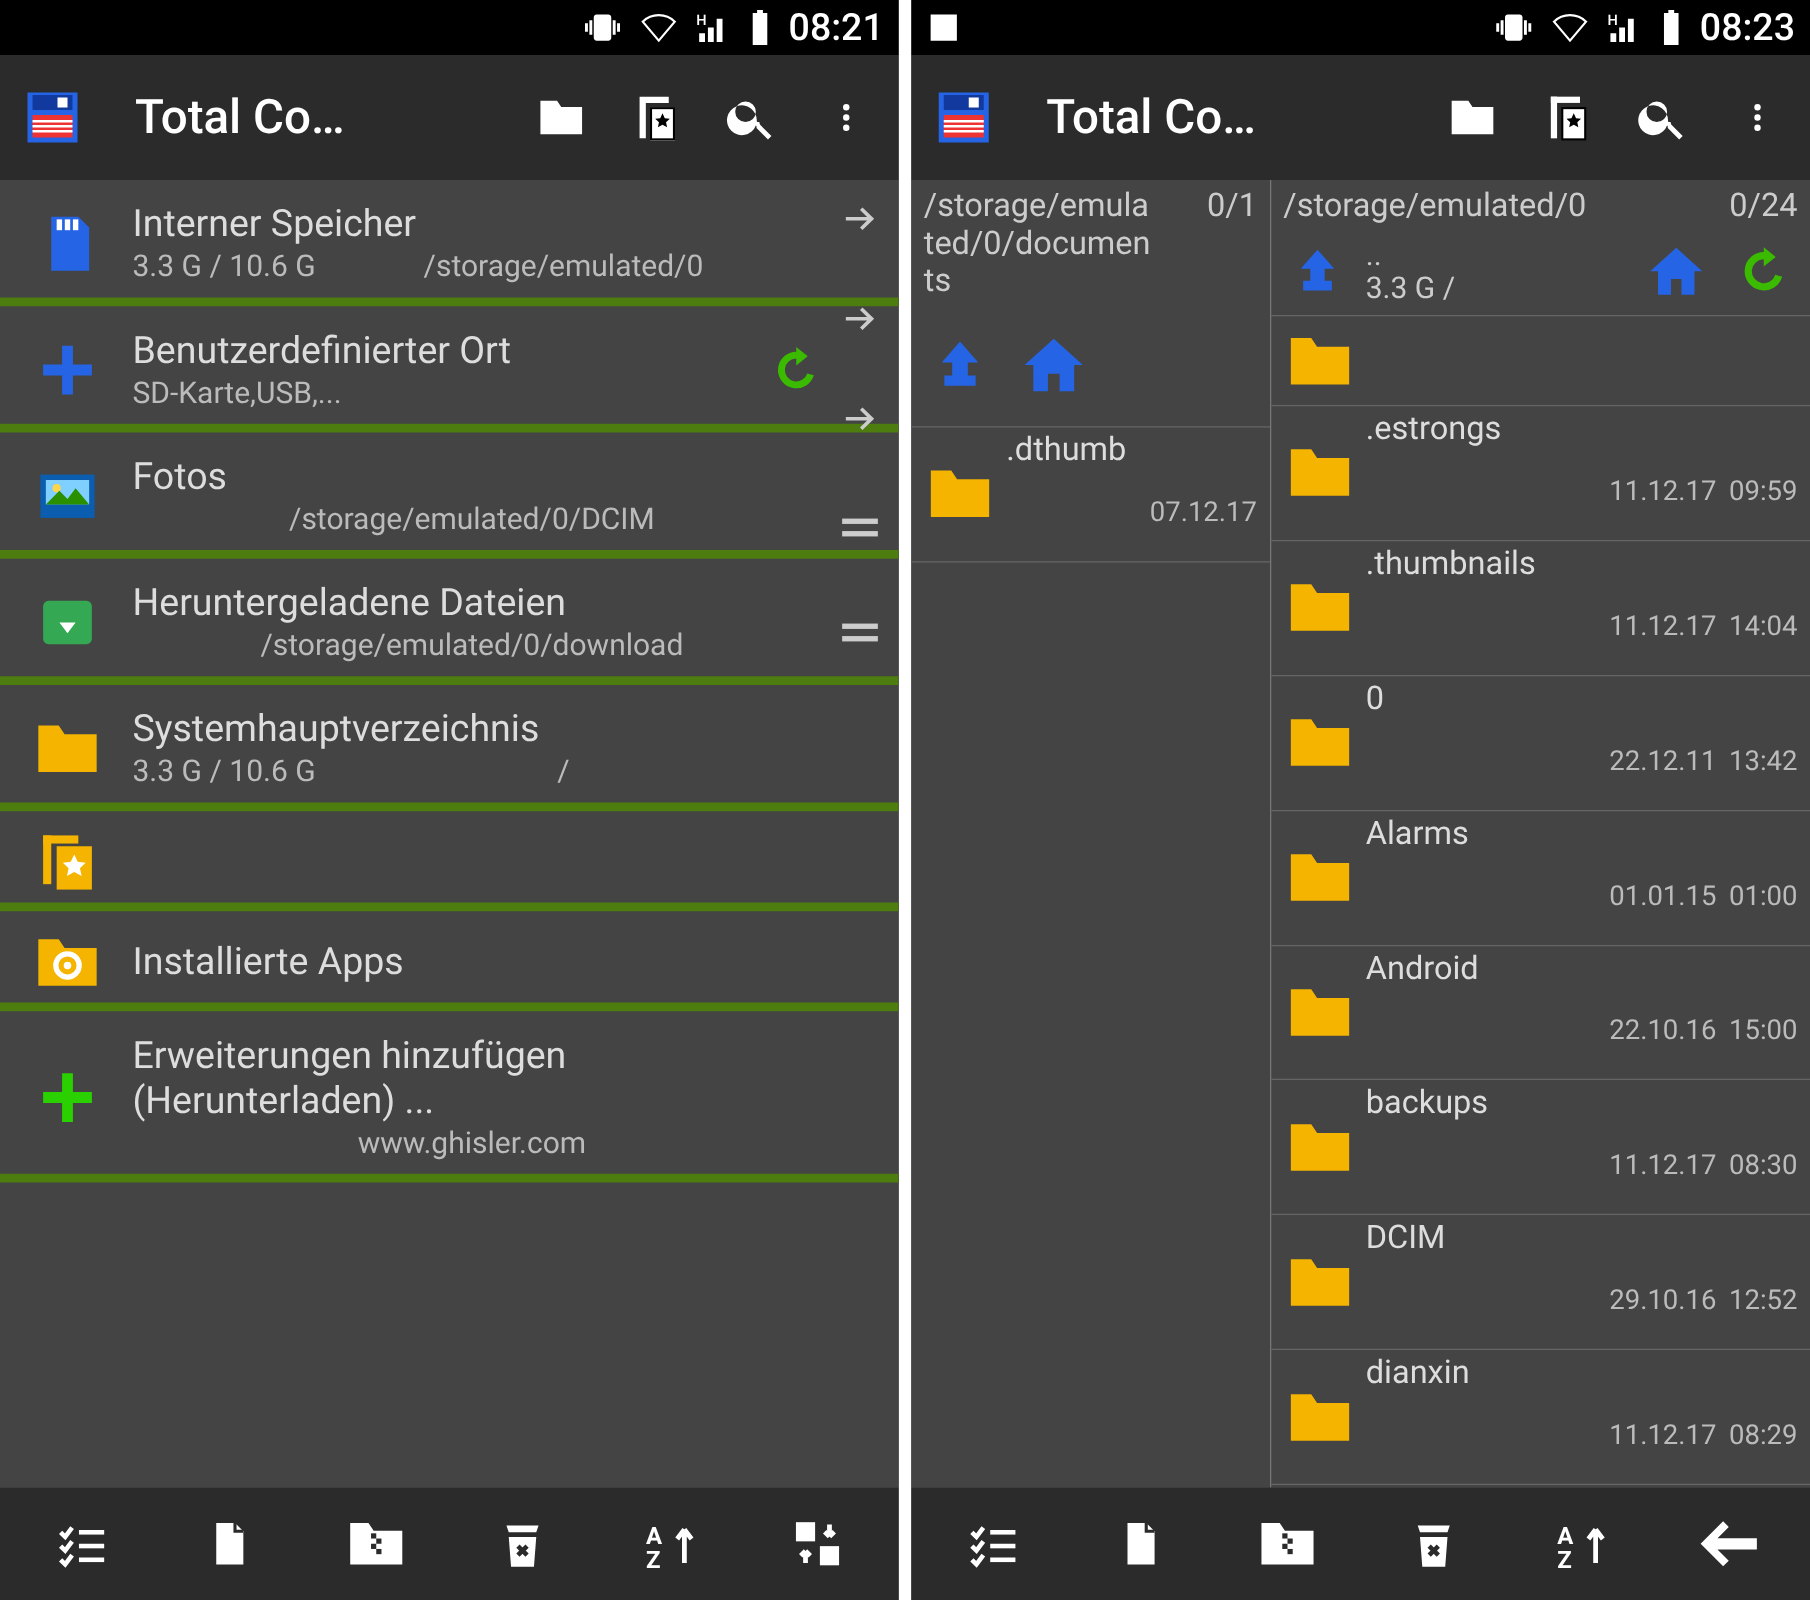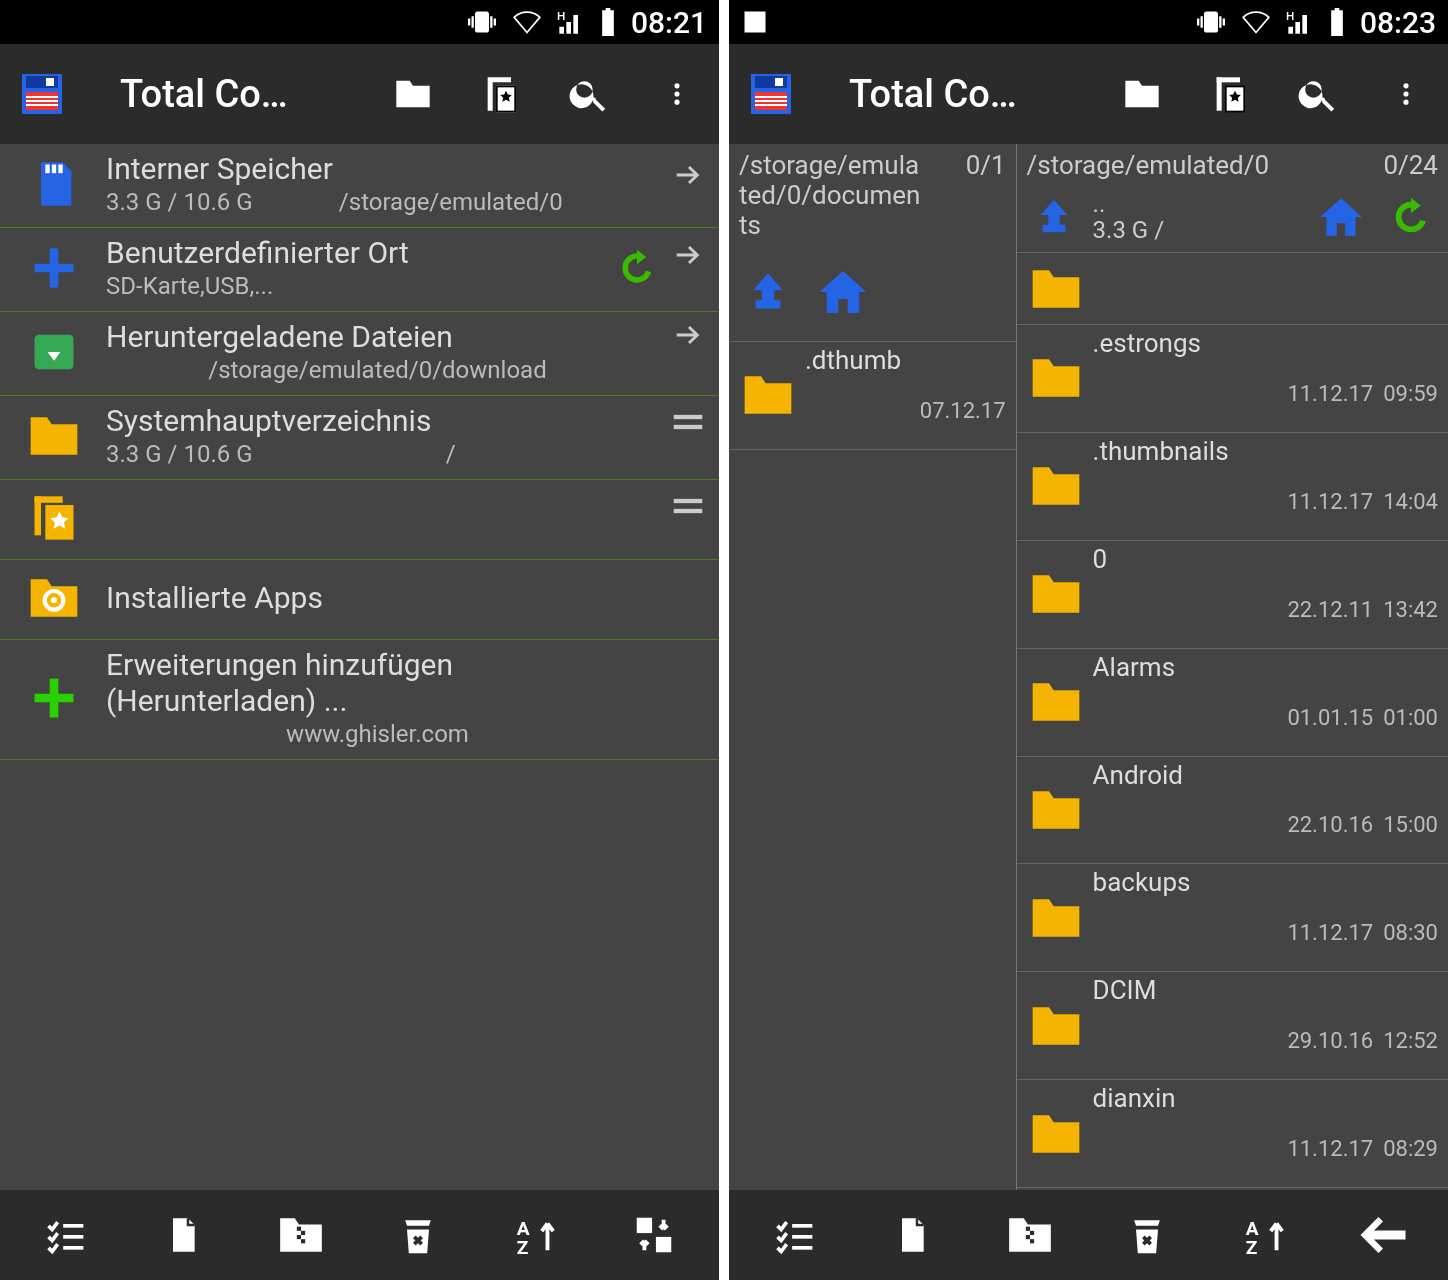--- a/index.html
+++ b/index.html
@@ -4,33 +4,33 @@
 <style>
 html,body{margin:0;padding:0;background:#fff;font-family:Roboto,Arial,sans-serif;color:#ddd}
 *{box-sizing:border-box}
 .wrap{display:flex;gap:10px;width:1448px;height:1280px;background:#fff}
 .phone{width:719px;height:1280px;background:#444;display:flex;flex-direction:column;overflow:hidden}
 
 .status{height:44px;background:#000;display:flex;align-items:center;justify-content:flex-end;color:#fff;padding:0 12px;gap:14px;font-size:30px;font-weight:500}
 .status .si{display:inline-flex;align-items:center;height:28px}
 .status svg{fill:#fff}
 
-.header{height:100px;background:#2b2b2b;display:flex;align-items:center;padding:0 14px;gap:32px}
+.header{height:100px;background:#2b2b2b;display:flex;align-items:center;padding:0 14px;gap:20px}
 .header .title{flex:1;color:#fff;font-size:38px;font-weight:500;white-space:nowrap;overflow:hidden;text-overflow:ellipsis;padding-left:18px}
 .header .hicon{width:56px;height:56px;display:flex;align-items:center;justify-content:center}
 .header svg{fill:#fff}
 
 .body{flex:1;background:#444;overflow:hidden;position:relative;display:flex;flex-direction:column}
 
 .bottom{height:90px;background:#2b2b2b;display:flex;align-items:center;justify-content:space-around;padding:0 6px}
 .bottom .b{width:80px;height:66px;display:flex;align-items:center;justify-content:center}
 .bottom svg{fill:#fff}
 
 .listpane{padding:0;flex:1;overflow:hidden}
-.row{border-bottom:1px solid #4d7c0f;display:flex;align-items:center;padding:1px 0 4px 8px;min-height:80px}
+.row{border-bottom:7px solid #4d7c0f;display:flex;align-items:center;padding:12px 0 4px 8px;min-height:80px}
 .row .licon{width:92px;display:flex;align-items:center;justify-content:center}
 .row .txt{flex:1;padding:6px 8px 6px 6px}
 .row .txt .t1{color:#ddd;font-size:30px;line-height:1.2}
 .row .txt .t2{color:#bbb;font-size:24px;line-height:1.25;text-align:center;padding-right:6px}
 .row .txt .t2 .l{float:left}
 .row .rgrp{display:flex;align-items:center;gap:6px;padding-right:6px}
 .side-arrows{position:absolute;right:12px;top:14px;display:flex;flex-direction:column;gap:28px}
 .side-arrows svg{fill:#ccc}
 
 .split{flex:1;display:flex;overflow:hidden}
@@ -179,20 +179,35 @@
             </div>
             <div class="rgrp" style="padding-right:60px">
               <svg class="ic-green" width="44" height="44" viewBox="0 0 24 24">
                 <path d="M12 4a8 8 0 1 0 7.7 10.3l-2.9-.8A5 5 0 1 1 12 7v3l5-4-5-4v2z"></path>
               </svg>
             </div>
           </div>
           <div class="row">
             <div class="licon">
               <svg width="52" height="52" viewBox="0 0 24 24">
+                <rect x="2" y="4" width="20" height="16" fill="#0b5db0"></rect>
+                <rect x="4" y="6" width="16" height="9" fill="#7fd0ff"></rect>
+                <circle cx="8" cy="9" r="1.5" fill="#ffd54a"></circle>
+                <path d="M4 15l5-5 3 3 3-4 5 6H4z" fill="#2a9000"></path>
+              </svg>
+            </div>
+            <div class="txt">
+              <div class="t1">Fotos</div>
+              <div class="t2"><span class="l"></span>/storage/emulated/0/DCIM</div>
+            </div>
+            <div style="width:56px"></div>
+          </div>
+          <div class="row">
+            <div class="licon">
+              <svg width="52" height="52" viewBox="0 0 24 24">
                 <rect x="3" y="4" width="18" height="16" rx="2" class="ic-dgreen"></rect>
                 <path d="M12 7v5h3l-3 4-3-4h3V7z" fill="#fff"></path>
               </svg>
             </div>
             <div class="txt">
               <div class="t1">Heruntergeladene Dateien</div>
               <div class="t2"><span class="l"></span>/storage/emulated/0/download</div>
             </div>
             <div style="width:56px"></div>
           </div>

